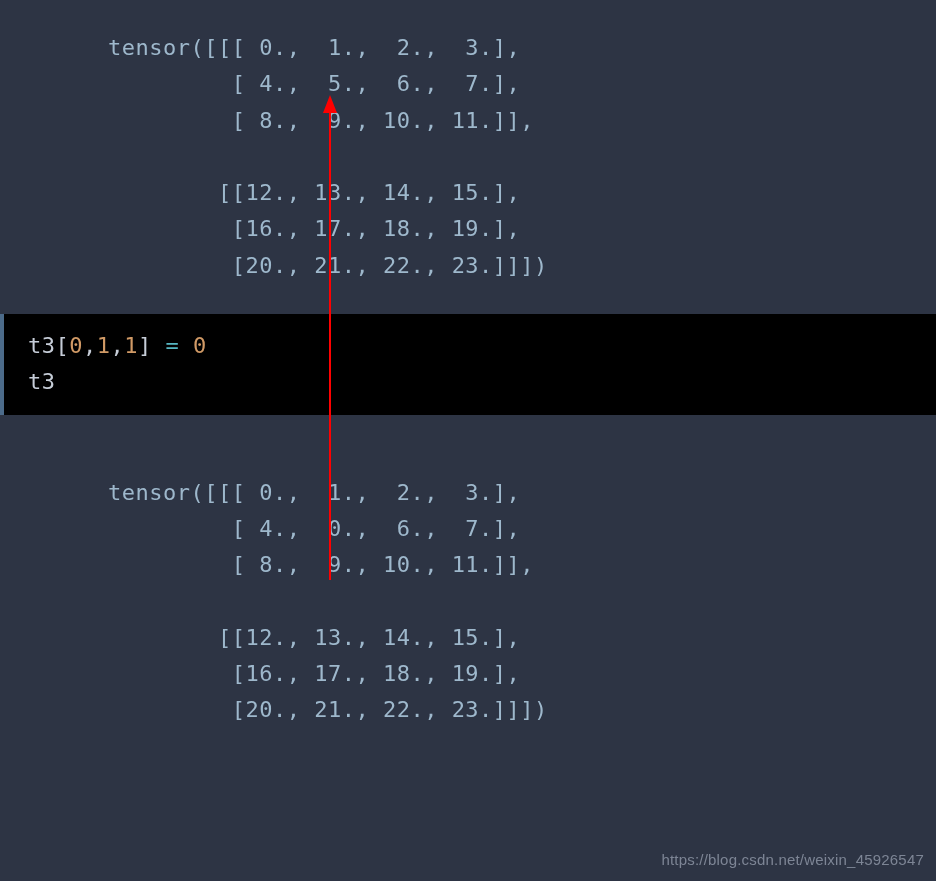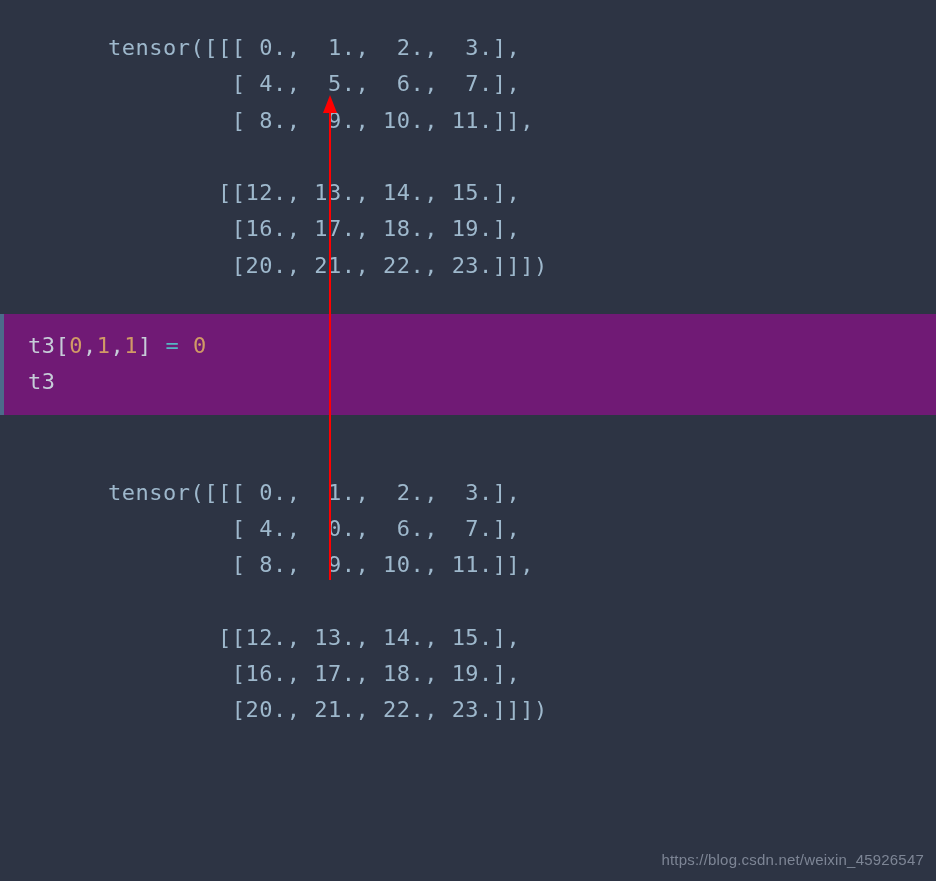--- a/index.html
+++ b/index.html
@@ -14,21 +14,21 @@
     position: relative;
     line-height: 1.65;
   }
   .output-cell {
     padding: 30px 0 30px 108px;
     color: #9eb8cc;
     white-space: pre;
     letter-spacing: 0.5px;
   }
   .input-wrap {
-    background: #701a75;
+    background: #000000;
     padding: 14px 0 14px 24px;
     position: relative;
     border-left: 4px solid #4c6b8a;
   }
   .code-line {
     white-space: pre;
     color: #c6cdd8;
     letter-spacing: 0.5px;
   }
   .num { color: #d19a66; }

